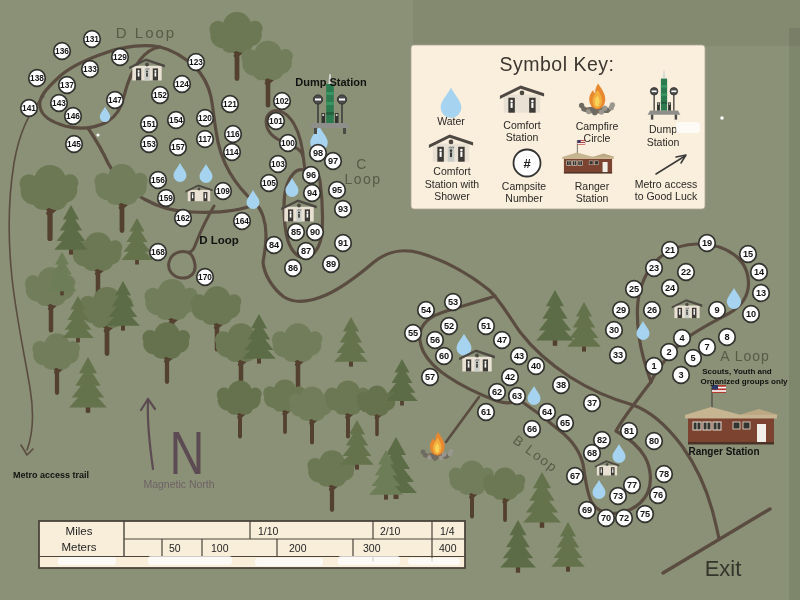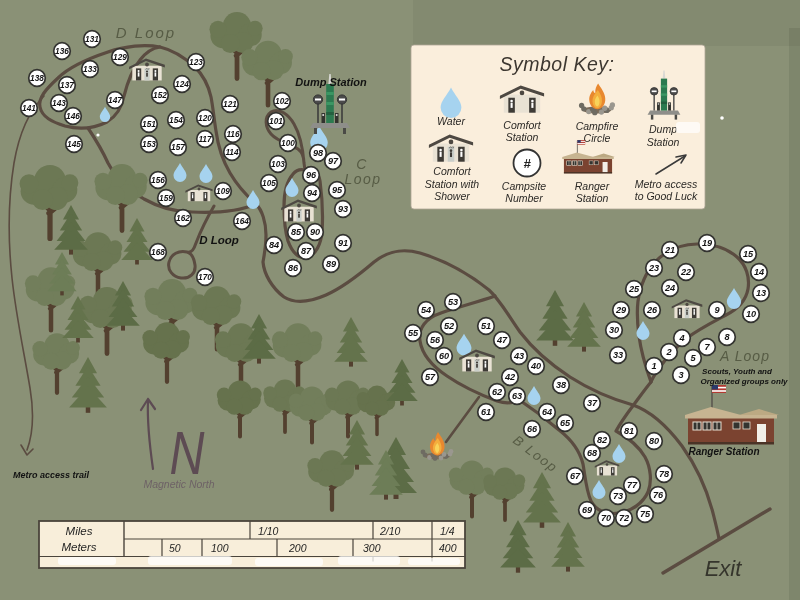--- a/index.html
+++ b/index.html
@@ -1,16 +1,16 @@
 <!DOCTYPE html>
 <html><head>
 <meta charset="utf-8">
 <style>
   html,body{margin:0;padding:0;background:#8A9176;}
-  .stage{position:relative;width:800px;height:600px;overflow:hidden;font-family:"Liberation Sans",sans-serif;font-style:italic;}
+  .stage{position:relative;width:800px;height:600px;overflow:hidden;font-family:"Liberation Sans",sans-serif;}
   svg text{font-family:"Liberation Sans",sans-serif;}
 </style>
 </head>
 <body>
 
 <div class="stage">
   <svg id="map" width="800" height="600" viewBox="0 0 800 600">
     <g id="layer-bg">
         <rect x="0" y="0" width="800" height="600" fill="#8A9176"></rect>
         <rect x="413" y="0" width="387" height="46" fill="rgba(30,38,18,0.06)"></rect>

